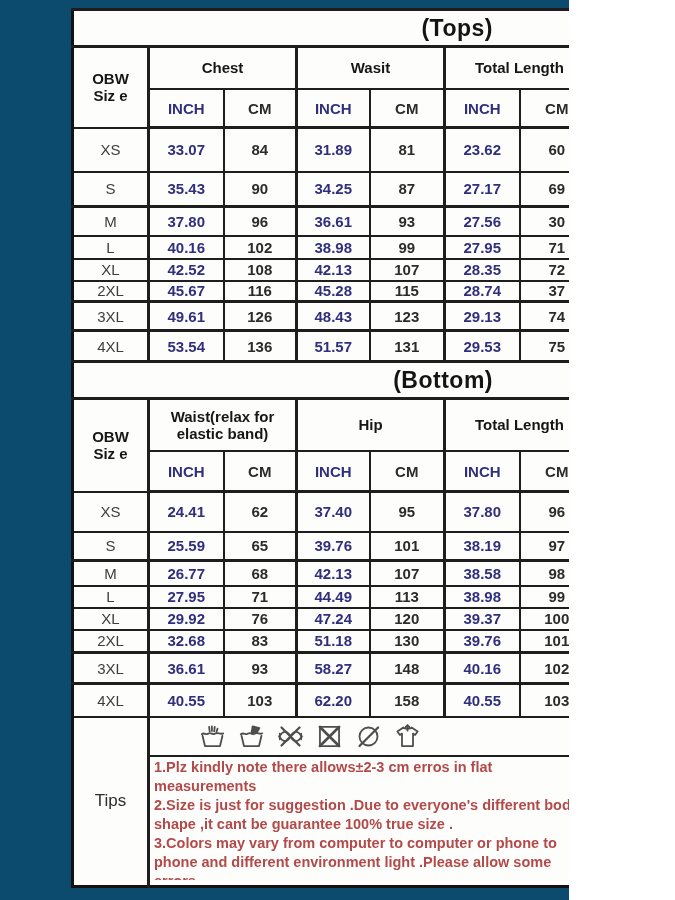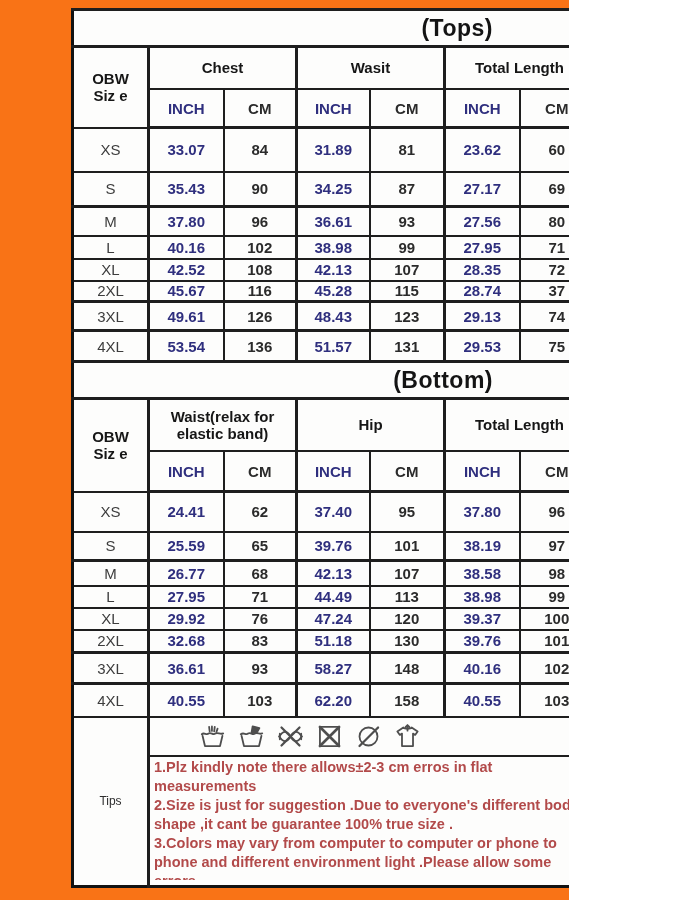--- a/index.html
+++ b/index.html
@@ -8,21 +8,21 @@
     --note:#b24a4a;
     --border:#1e1e1e;
     --frame:#121212;
   }
   html,body{margin:0;padding:0;}
   body{
     width:675px;height:900px;background:#ffffff;
     font-family:"Liberation Sans", sans-serif;
     -webkit-font-smoothing:antialiased;
   }
-  .sheet{position:relative;width:569px;height:900px;background:#f97316;overflow:hidden;}
+  .sheet{position:relative;width:569px;height:900px;background:#0c4a6e;overflow:hidden;}
 
   table.size-chart{
     position:absolute;left:71px;top:8px;width:522px;
     border-collapse:collapse;table-layout:fixed;
     background:#fdfdfc;border:3px solid var(--frame);
   }
   td{
     border:2px solid var(--border);
     text-align:center;vertical-align:middle;
     padding:0;overflow:hidden;
@@ -74,21 +74,21 @@
   #bottom-body tr:nth-child(8){height:33px;}
   
   #tops-body tr:nth-child(3) td,
   #tops-body tr:nth-child(7) td,
   #tops-body tr:nth-child(8) td,
   #bottom-body tr:nth-child(3) td,
   #bottom-body tr:nth-child(7) td,
   #bottom-body tr:nth-child(8) td{border-top-width:3px;}
 
   
-  .tips-cell{font-size:12px;color:#2e2e2e;font-weight:normal;}
+  .tips-cell{font-size:17px;color:#2e2e2e;font-weight:normal;}
   .row-icons td.icons-cell{height:37px;}
   .icons-cell .icon-strip{
     display:flex;align-items:center;justify-content:center;
     gap:12px;position:relative;left:-62px;
   }
   .cicon{display:inline-flex;width:27px;height:27px;}
   .cicon svg{width:27px;height:27px;stroke:#4e4e4e;fill:none;
     stroke-width:1.6;stroke-linecap:round;stroke-linejoin:round;}
   .row-notes td{height:128px;vertical-align:top;}
   .notes-wrap{
@@ -154,21 +154,21 @@
           <td class="val inch gs">27.17</td>
           <td class="val cm">69</td>
         </tr>
         <tr>
           <td class="size-cell">M</td>
           <td class="val inch gs">37.80</td>
           <td class="val cm">96</td>
           <td class="val inch gs">36.61</td>
           <td class="val cm">93</td>
           <td class="val inch gs">27.56</td>
-          <td class="val cm">80</td>
+          <td class="val cm">30</td>
         </tr>
         <tr>
           <td class="size-cell">L</td>
           <td class="val inch gs">40.16</td>
           <td class="val cm">102</td>
           <td class="val inch gs">38.98</td>
           <td class="val cm">99</td>
           <td class="val inch gs">27.95</td>
           <td class="val cm">71</td>
         </tr>

